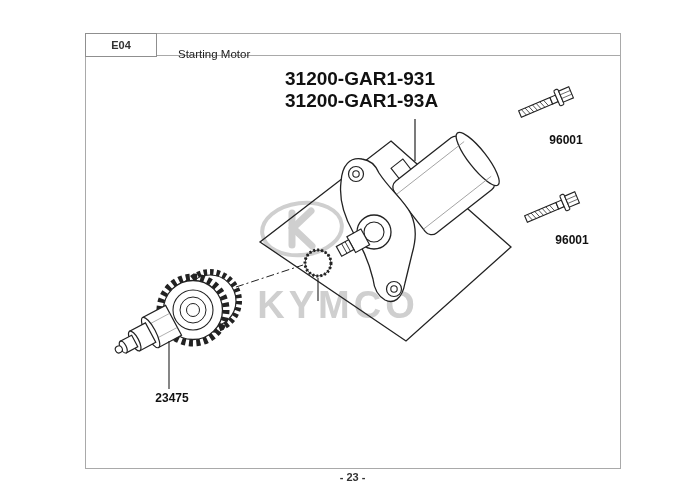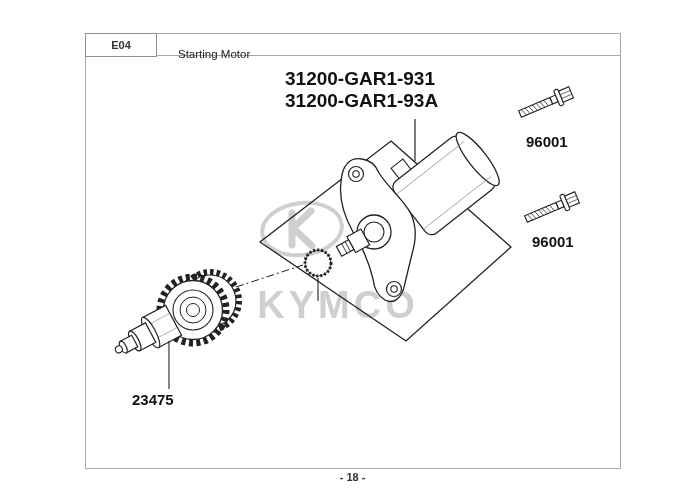--- a/index.html
+++ b/index.html
@@ -4,21 +4,21 @@
 <style>
   html,body{margin:0;padding:0;background:#ffffff;}
   .page{position:relative;width:700px;height:495px;background:#ffffff;overflow:hidden;
         font-family:"Liberation Sans",sans-serif;color:#111;}
   .frame{position:absolute;left:85px;top:33px;width:534px;height:434px;border:1px solid #a9a9a9;}
   .header-line{position:absolute;left:85px;top:55px;width:535px;height:1px;background:#a9a9a9;}
   .code-box{position:absolute;left:85px;top:33px;width:70px;height:22px;border:1px solid #8f8f8f;
             background:#fff;display:flex;align-items:center;justify-content:center;
             font-size:11px;font-weight:bold;color:#333;}
   .page-title{position:absolute;left:178px;top:48px;font-size:11.5px;font-weight:normal;color:#222;}
-  .part-label{position:absolute;font-weight:bold;color:#111;font-size:15px;}
+  .part-label{position:absolute;font-weight:bold;color:#111;text-align:center;font-size:12px;}
   .motor-label{position:absolute;left:285px;top:68px;width:230px;text-align:left;
                font-weight:bold;font-size:19px;line-height:22px;color:#111;}
   .footer{position:absolute;left:85px;top:471px;width:535px;text-align:center;
           font-size:11px;font-weight:bold;color:#333;}
   .art{position:absolute;left:0;top:0;}
   svg text{font-family:"Liberation Sans",sans-serif;}
 </style>
 </head>
 <body>
 
@@ -135,14 +135,14 @@
   </svg>
 
   <div class="motor-label">
     <div>31200-GAR1-931</div>
     <div>31200-GAR1-93A</div>
   </div>
   <div class="part-label" style="left:526px;top:133px;width:80px;">96001</div>
   <div class="part-label" style="left:532px;top:233px;width:80px;">96001</div>
   <div class="part-label" style="left:132px;top:391px;width:80px;">23475</div>
 
-  <div class="footer">- 18 -</div>
+  <div class="footer">- 23 -</div>
 </div>
 
 </body></html>

